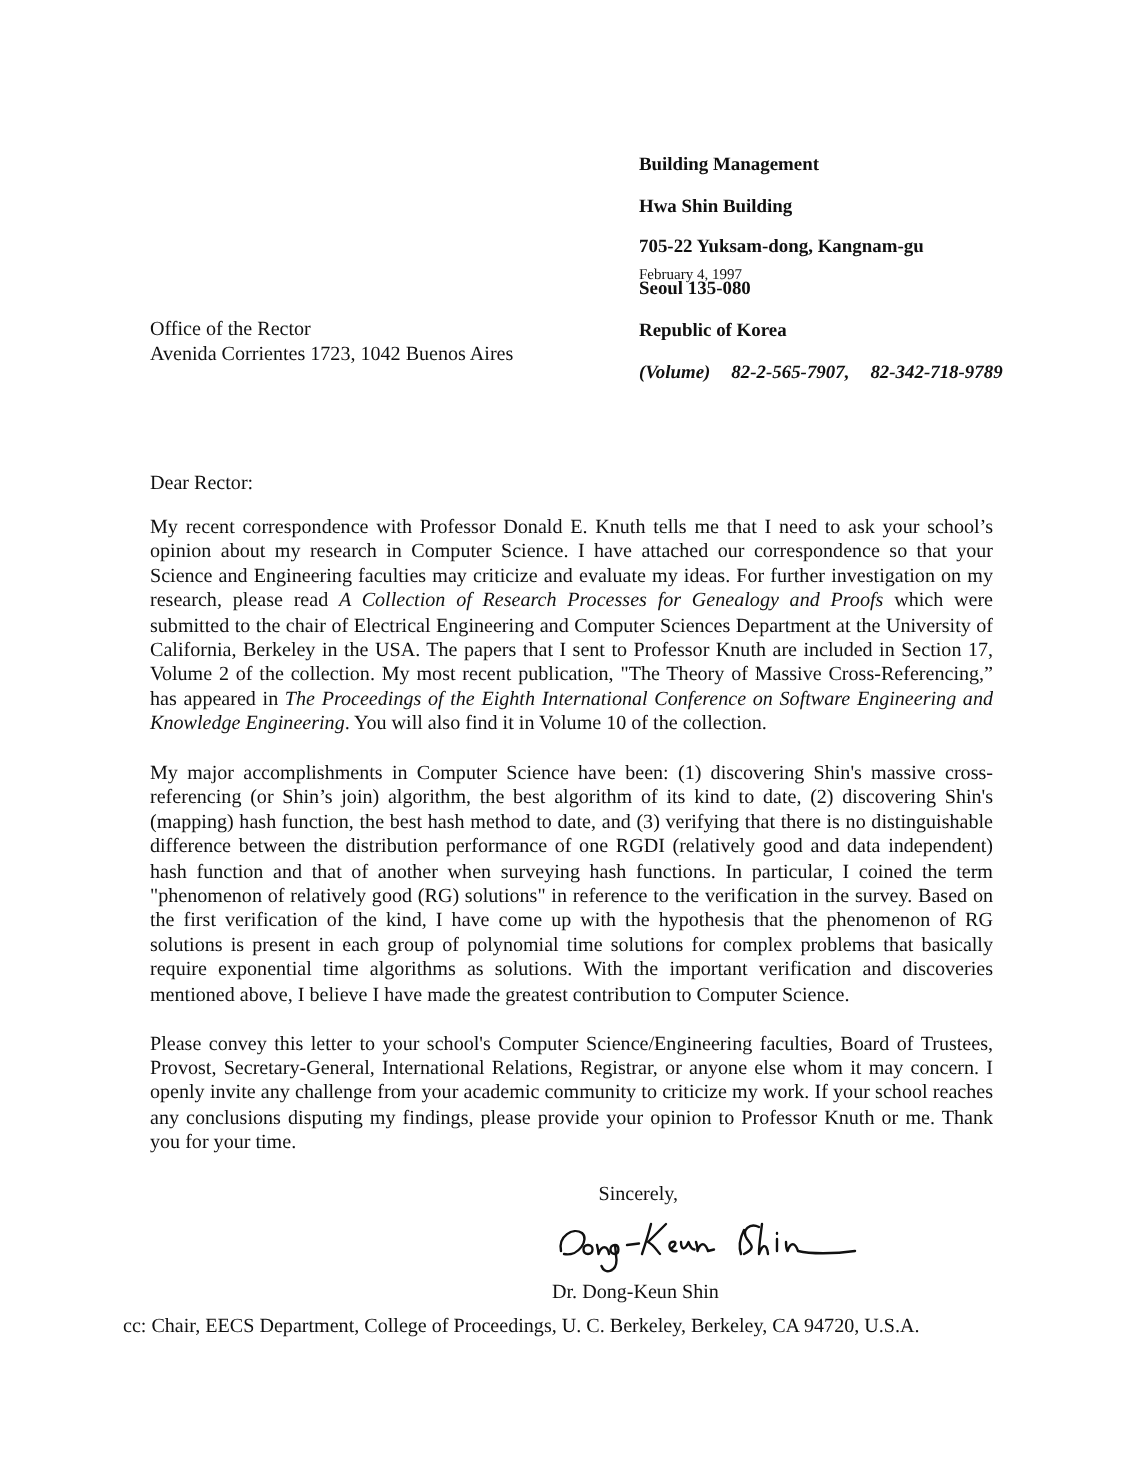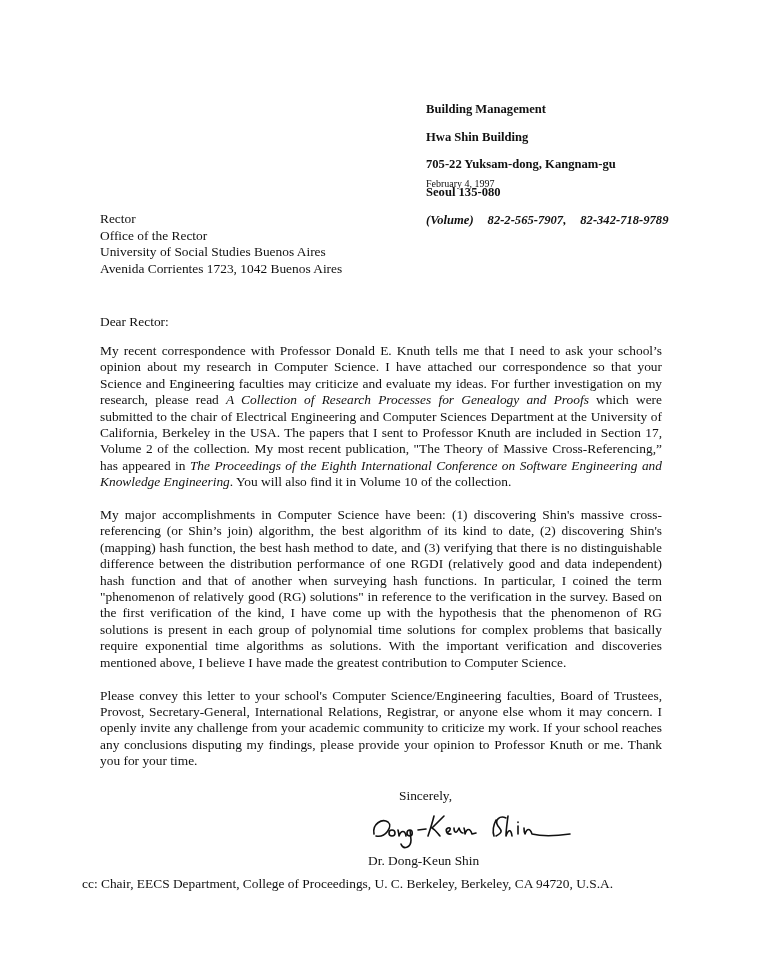--- a/index.html
+++ b/index.html
@@ -82,29 +82,28 @@
     }
   </style>
 </head>
 <body>
 
 <div class="letterhead">
   <span class="line">Building Management</span>
   <span class="line">Hwa Shin Building</span>
   <span class="line">705-22 Yuksam-dong, Kangnam-gu</span>
   <span class="line">Seoul 135-080</span>
+  <span class="line">Republic of Korea</span>
   <span class="line fax"><span>(Volume)</span><span>82-2-565-7907,</span><span>82-342-718-9789</span></span>
 </div>
 
 <div class="date">February 4, 1997</div>
 
 <div class="recipient">
-  <span class="line">Rector</span>
   <span class="line">Office of the Rector</span>
-  <span class="line">University of Social Studies Buenos Aires</span>
   <span class="line">Avenida Corrientes 1723, 1042 Buenos Aires</span>
 </div>
 
 <div class="salutation">Dear Rector:</div>
 
 <div class="body-text">
   <p><span>My recent correspondence with Professor Donald E. Knuth tells me that I need to ask your school’s opinion about my research in Computer Science.  I have attached our correspondence so that your Science and Engineering faculties may criticize and evaluate my ideas.  For further investigation on my research, please read </span><em>A Collection of Research Processes for Genealogy and Proofs</em><span> which were submitted to the chair of Electrical Engineering and Computer Sciences Department at the University of California, Berkeley in the USA.  The papers that I sent to Professor Knuth are included in Section 17, Volume 2 of the collection.  My most recent publication, "The Theory of Massive Cross-Referencing,” has appeared in </span><em>The Proceedings of the Eighth International Conference on Software Engineering and Knowledge Engineering</em><span>.  You will also find it in Volume 10 of the collection.</span></p>
   <p>My major accomplishments in Computer Science have been: (1) discovering Shin's massive cross-referencing (or Shin’s join) algorithm, the best algorithm of its kind to date, (2) discovering Shin's (mapping) hash function, the best hash method to date, and (3) verifying that there is no distinguishable difference between the distribution performance of one RGDI (relatively good and data independent) hash function and that of another when surveying hash functions.  In particular, I coined the term "phenomenon of relatively good (RG) solutions" in reference to the verification in the survey.  Based on the first verification of the kind, I have come up with the hypothesis that the phenomenon of RG solutions is present in each group of polynomial time solutions for complex problems that basically require exponential time algorithms as solutions. With the important verification and discoveries mentioned above, I believe I have made the greatest contribution to Computer Science.</p>
   <p>Please convey this letter to your school's Computer Science/Engineering faculties, Board of Trustees, Provost, Secretary-General, International Relations, Registrar, or anyone else whom it may concern.  I openly invite any challenge from your academic community to criticize my work.  If your school reaches any conclusions disputing my findings, please provide your opinion to Professor Knuth or me. Thank you for your time.</p>
 </div>

